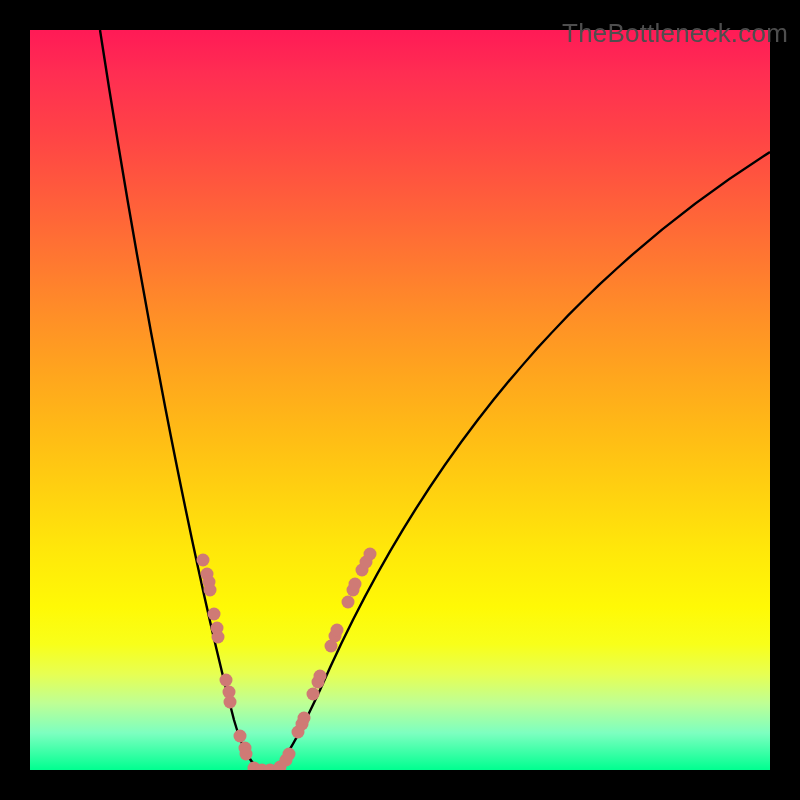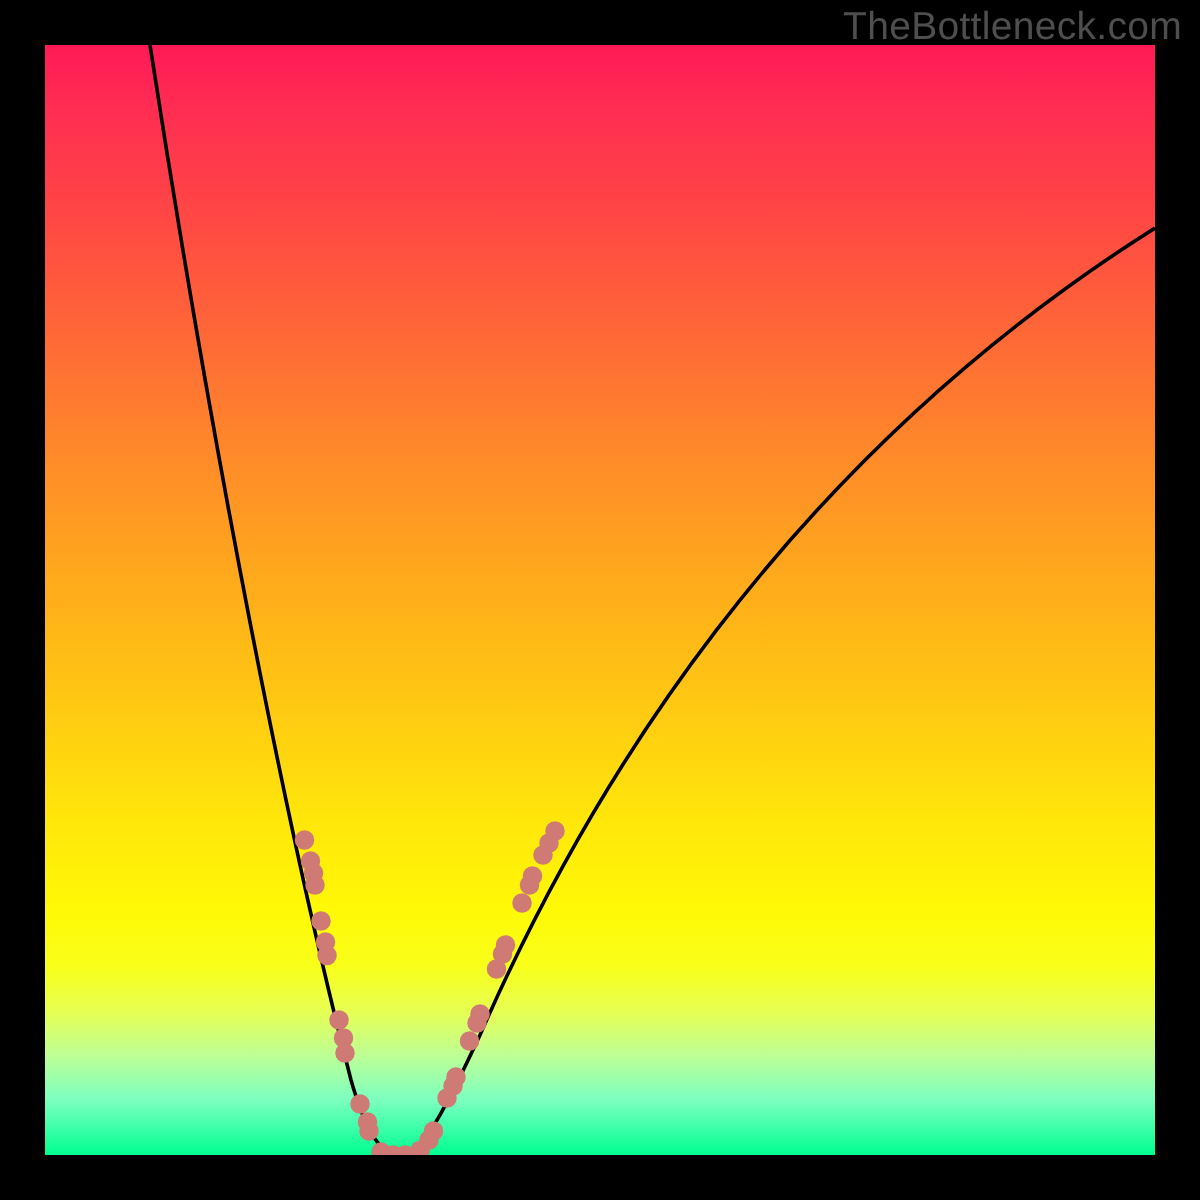--- a/index.html
+++ b/index.html
@@ -32,21 +32,21 @@
       #fff906 78%,
       #f8ff1a 83%,
       #e7ff52 87%,
       #beff95 91%,
       #7dffc0 95%,
       #00ff90 100%
     );
   }
   .watermark {
     position: absolute;
-    top: 2px;
+    top: 18px;
     right: 12px;
     color: #4e4e4e;
     font-size: 26px;
     font-weight: 500;
     letter-spacing: 0.2px;
     z-index: 5;
   }
   svg.curves {
     position: absolute;
     left: 0;

